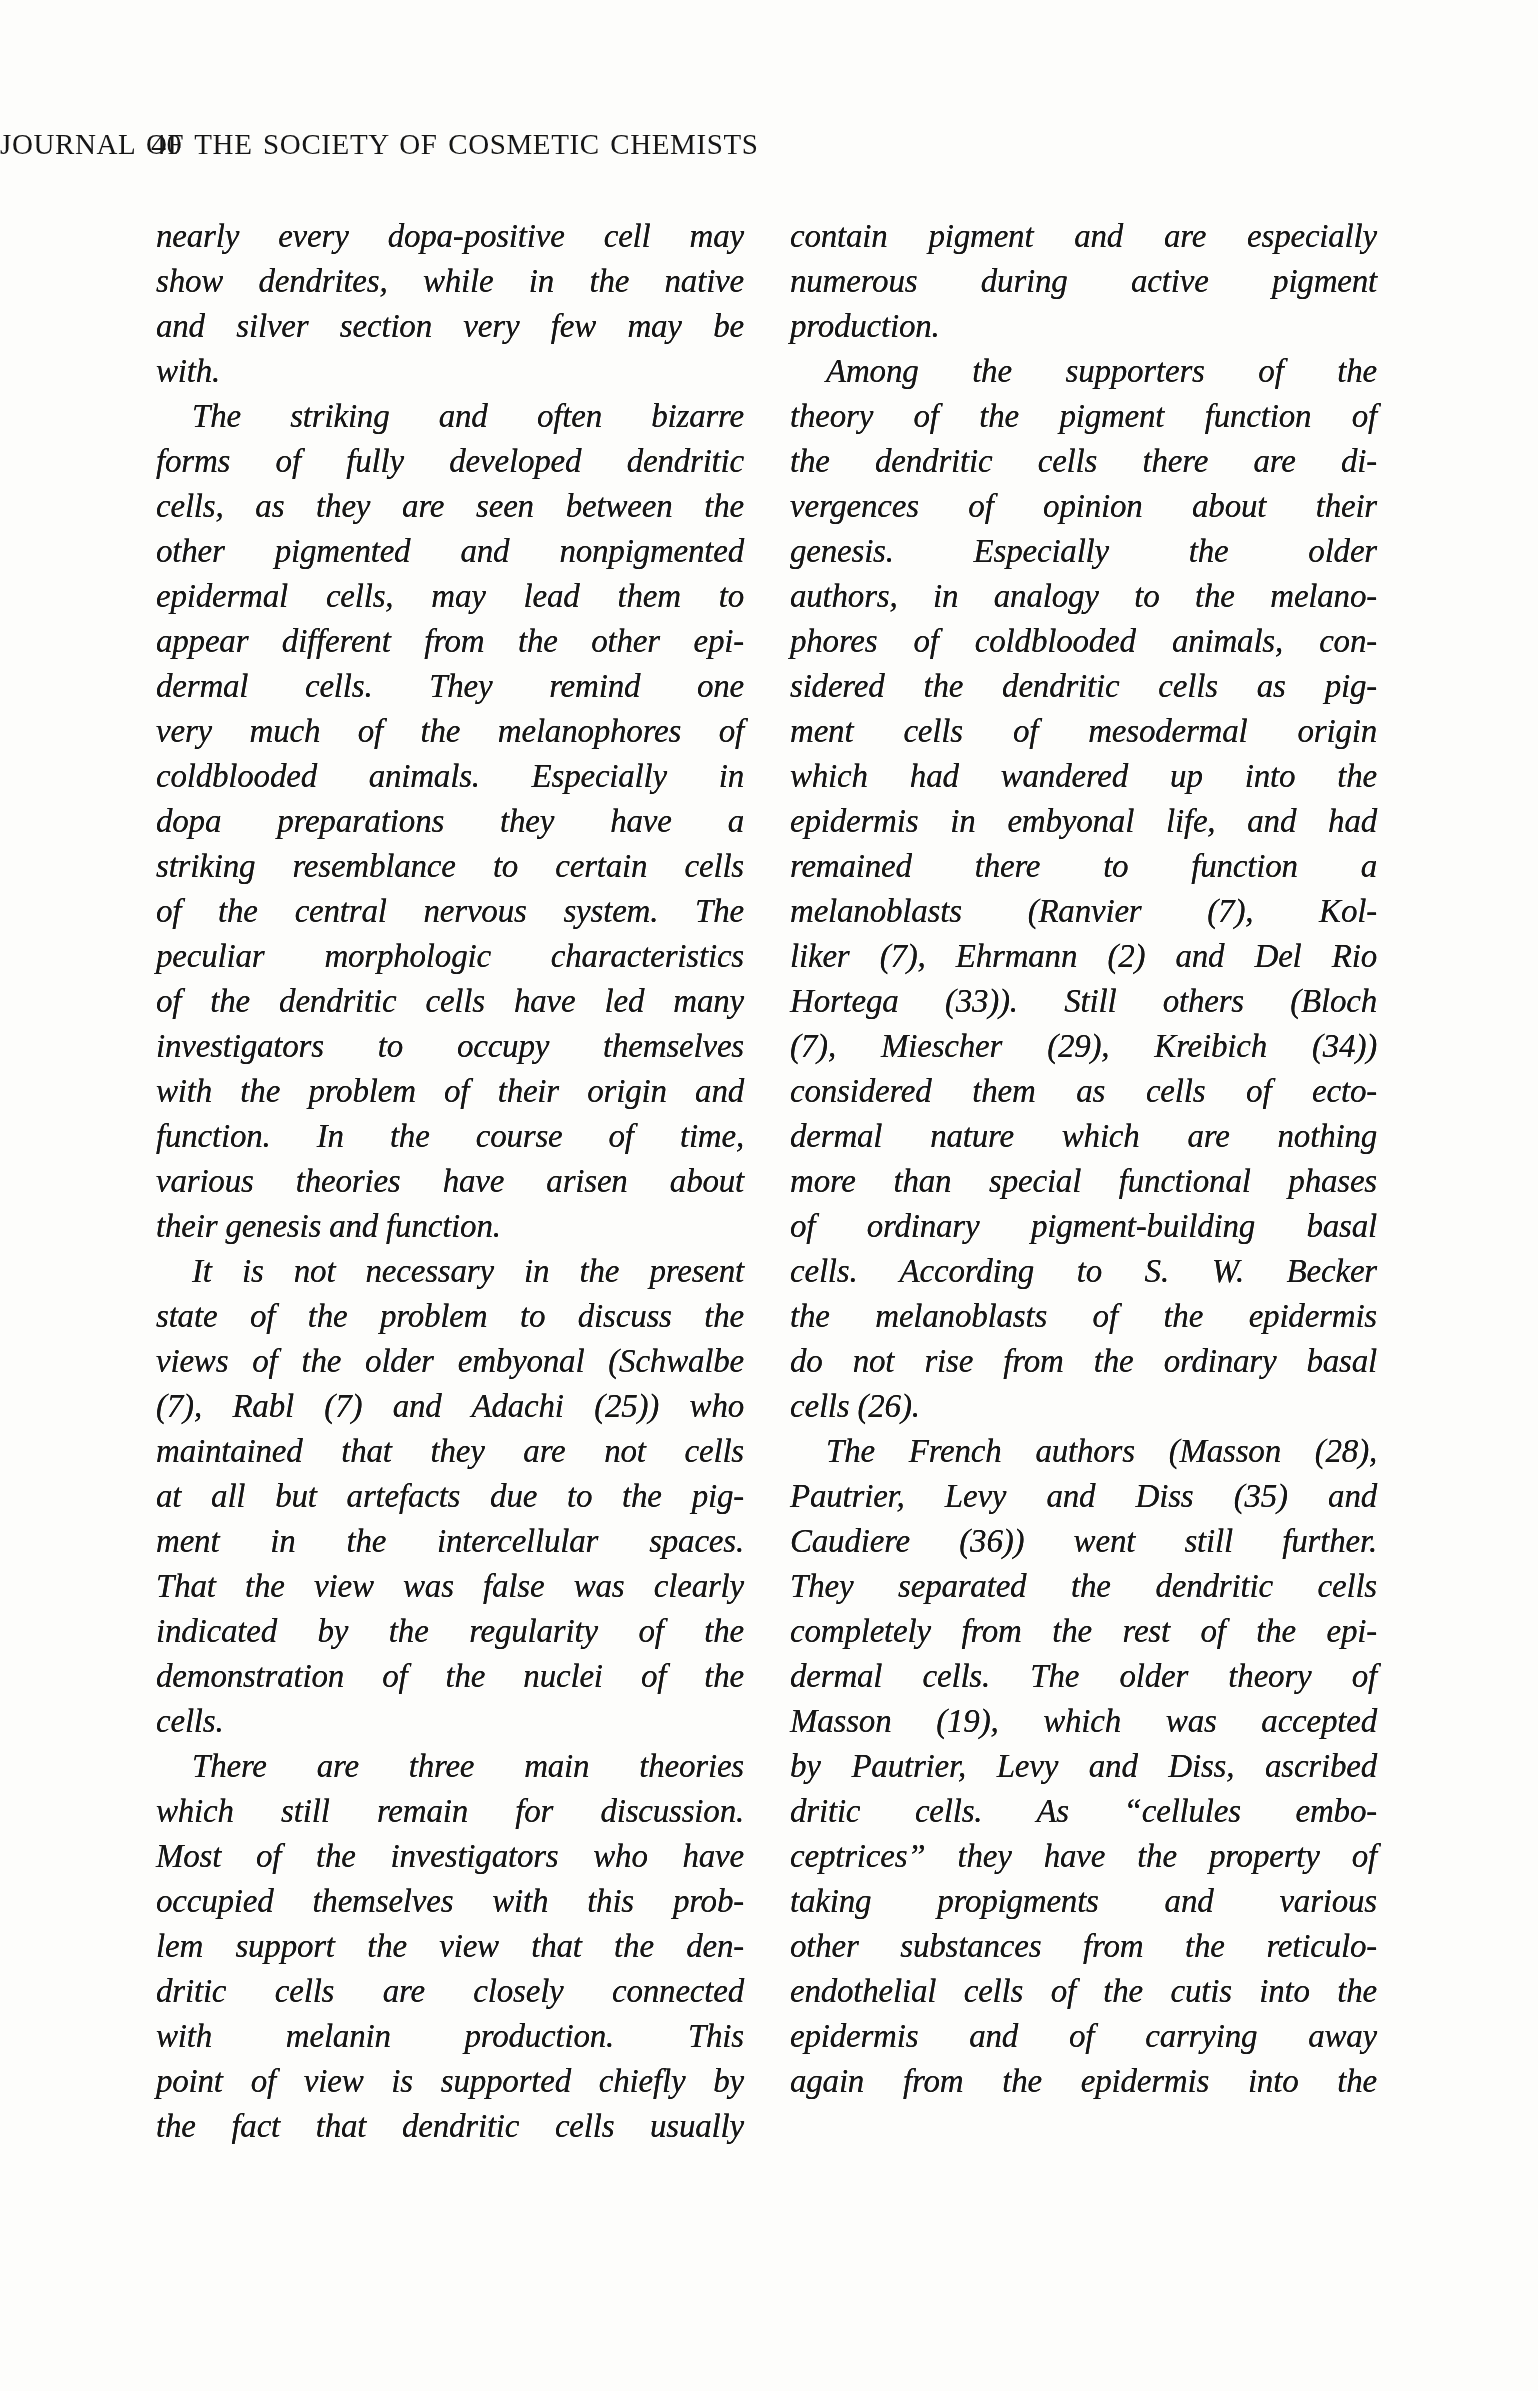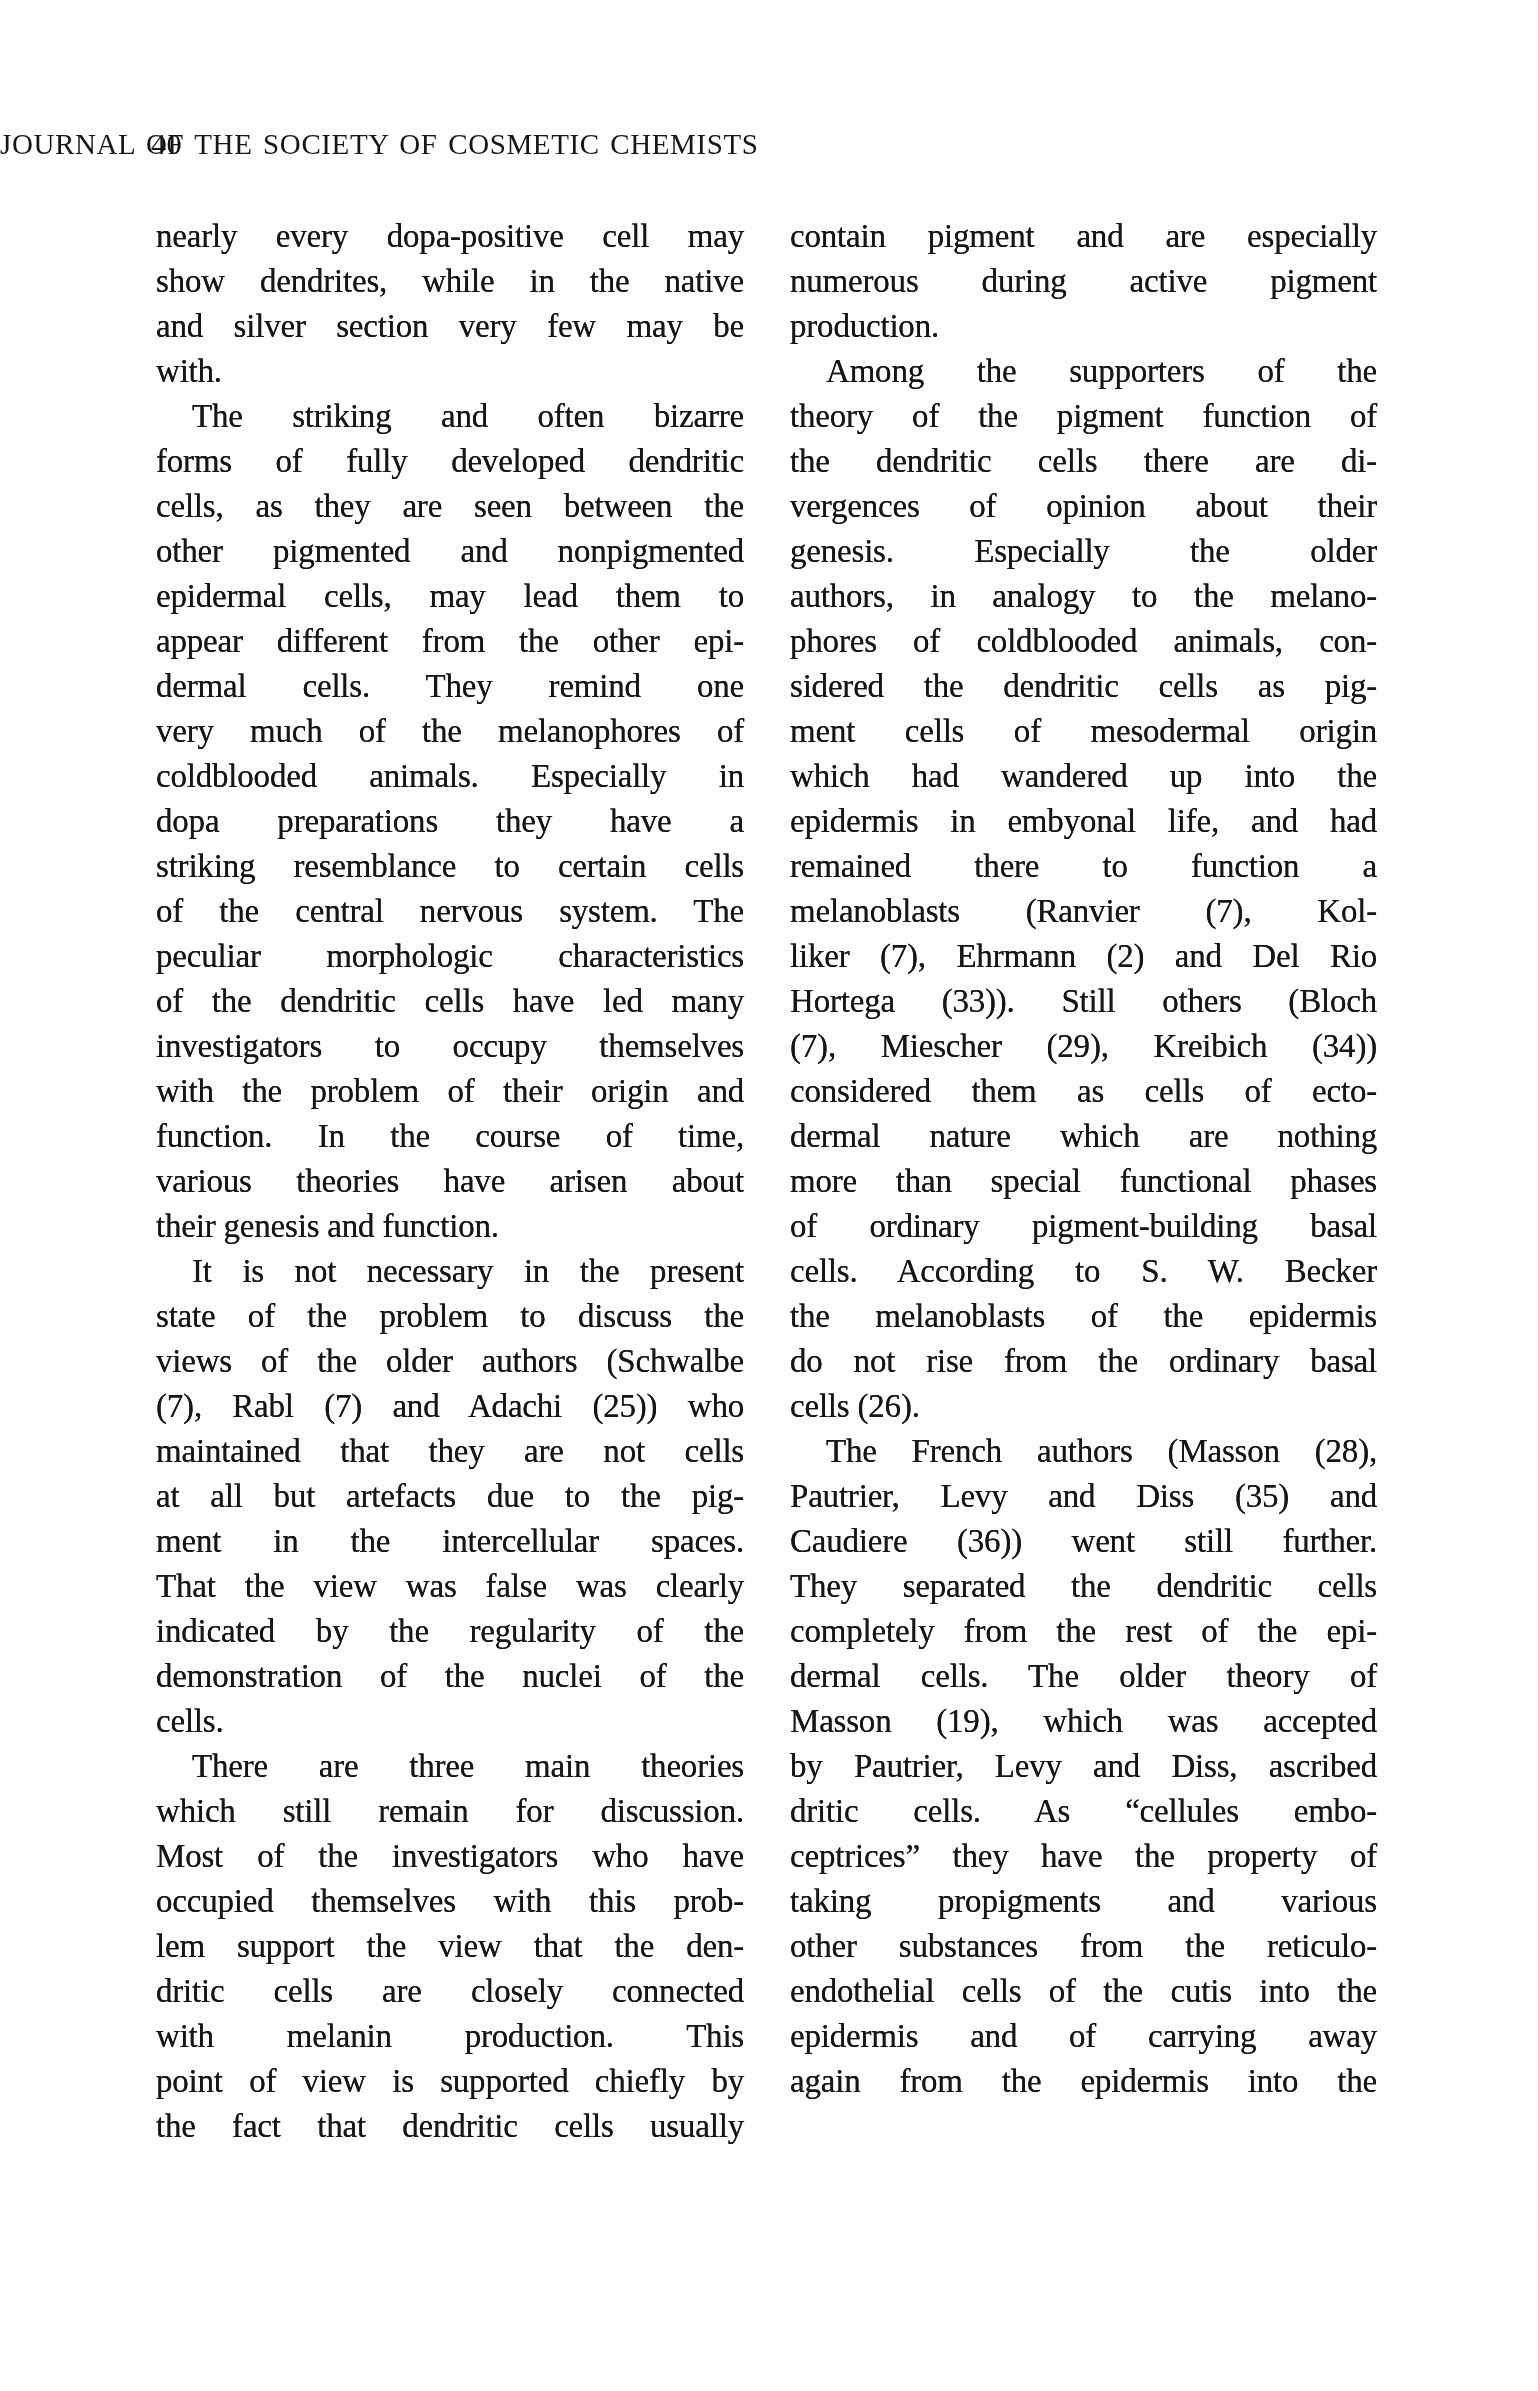--- a/index.html
+++ b/index.html
@@ -38,20 +38,21 @@
     letter-spacing: 0.6px;
     word-spacing: 2.8px;
   }
   .column {
     position: absolute;
     top: 214px;
     font-size: 33px;
     line-height: 45px;
     letter-spacing: -0.2px;
     text-shadow: 0 0 0.5px currentColor;
+    font-style: italic;
   }
   .column-left  { left: 156px; width: 588px; }
   .column-right { left: 790px; width: 587px; }
   .line {
     text-align: justify;
     text-align-last: justify;
     white-space: normal;
   }
   .line.end {
     text-align-last: left;
@@ -88,21 +89,21 @@
       <div class="line">of the central nervous system. The</div>
       <div class="line">peculiar morphologic characteristics</div>
       <div class="line">of the dendritic cells have led many</div>
       <div class="line">investigators to occupy themselves</div>
       <div class="line">with the problem of their origin and</div>
       <div class="line">function. In the course of time,</div>
       <div class="line">various theories have arisen about</div>
       <div class="line end">their genesis and function.</div>
       <div class="line indent">It is not necessary in the present</div>
       <div class="line">state of the problem to discuss the</div>
-      <div class="line">views of the older authors (Schwalbe</div>
+      <div class="line">views of the older embyonal (Schwalbe</div>
       <div class="line">(7), Rabl (7) and Adachi (25)) who</div>
       <div class="line">maintained that they are not cells</div>
       <div class="line">at all but artefacts due to the pig-</div>
       <div class="line">ment in the intercellular spaces.</div>
       <div class="line">That the view was false was clearly</div>
       <div class="line">indicated by the regularity of the</div>
       <div class="line">demonstration of the nuclei of the</div>
       <div class="line end">cells.</div>
       <div class="line indent">There are three main theories</div>
       <div class="line">which still remain for discussion.</div>

